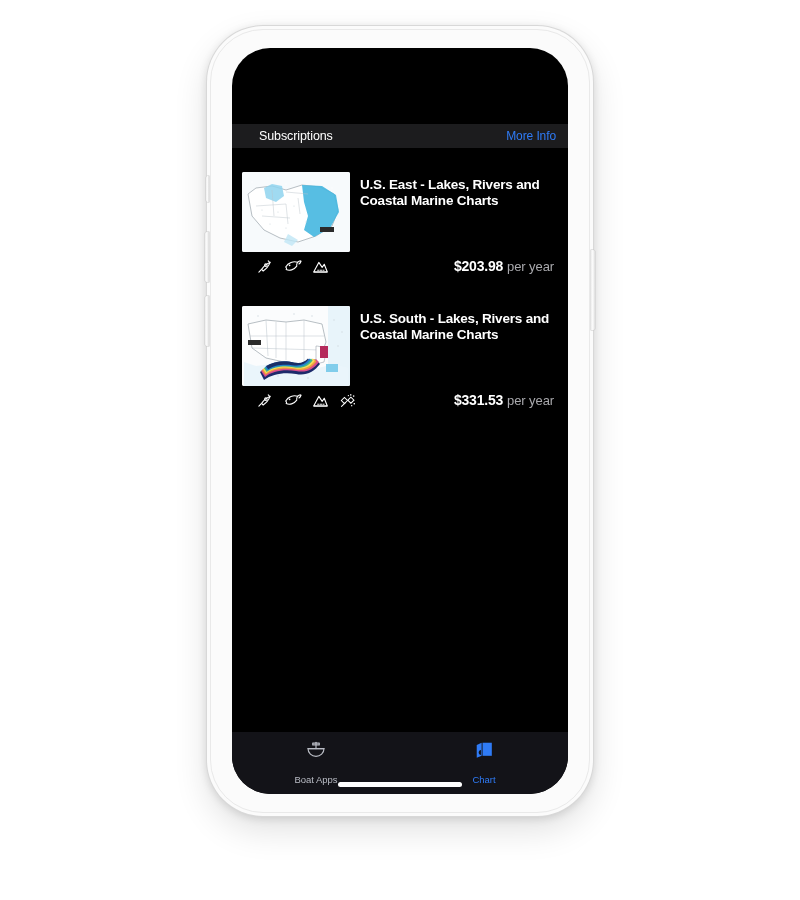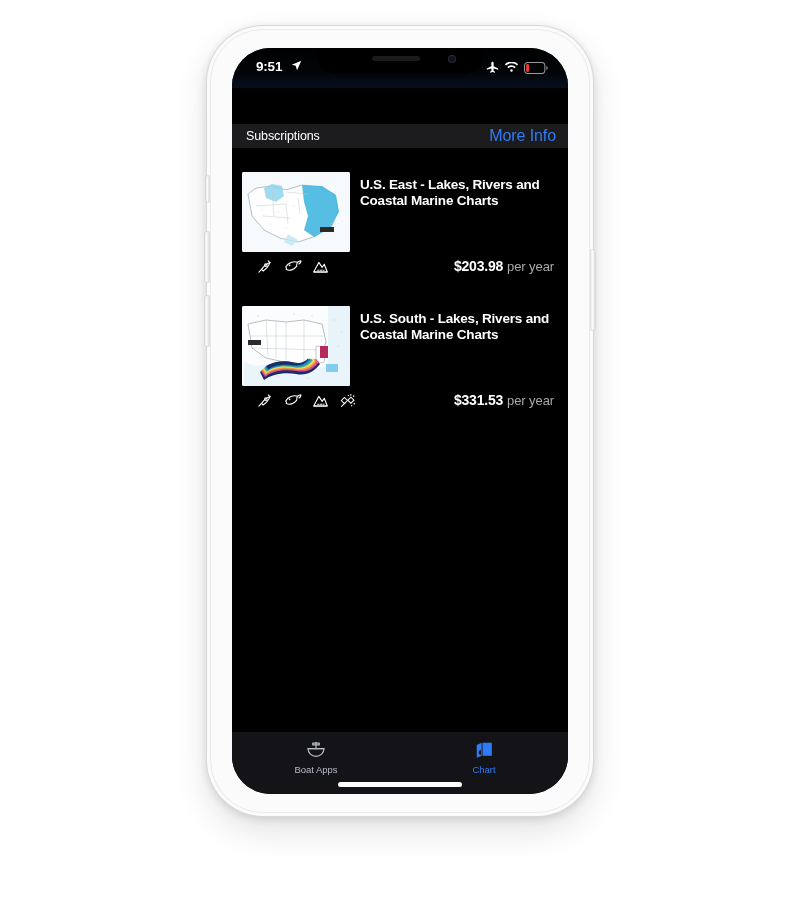--- a/index.html
+++ b/index.html
@@ -129,25 +129,25 @@
     display:flex; align-items:center;
     color:#2f7bf6; font-size:14.5px; letter-spacing:-0.1px; cursor:pointer;
   }
 
   
   #subscriptions-header {
     position:absolute; left:0; top:76px; width:100%; height:24px;
     z-index:4;
     background:#1c1c1e;
     display:flex; align-items:center; justify-content:space-between;
-    padding:0 12px 0 14px;
+    padding:0 12px 0 27px;
     text-align:right;
   }
   #subscriptions-title { color:#fff; font-size:12.5px; letter-spacing:-0.1px; }
-  #more-info-link { color:#2f7bf6; font-size:16px; letter-spacing:-0.1px; cursor:pointer; }
+  #more-info-link { color:#2f7bf6; font-size:12px; letter-spacing:-0.1px; cursor:pointer; }
 
   
   #chart-list { position:absolute; left:0; top:100px; width:100%; z-index:3; }
   .chart-card {
     position:relative;
     background:#000;
     padding:24px 10px 0 10px;
     margin-bottom:2px;
     cursor:pointer;
   }
@@ -176,21 +176,21 @@
   
   #tab-bar {
     position:absolute; left:0; bottom:0; width:100%; height:62px;
     z-index:6;
     background:#131318;
     display:flex; align-items:flex-start;
     padding-top:7px;
   }
   .tab-item {
     flex:1;
-    display:flex; flex-direction:column; align-items:center; gap:3px;
+    display:flex; flex-direction:column; align-items:center; gap:13px;
     cursor:pointer;
   }
   .tab-icon { height:22px; display:flex; align-items:center; justify-content:center; }
   .tab-label { font-size:9.5px; letter-spacing:-0.05px; }
   .tab-item.inactive .tab-label { color:#b9bcc4; }
   .tab-item.active   .tab-label { color:#2f7bf6; }
   #home-indicator {
     position:absolute; left:50%; bottom:7px; transform:translateX(-50%);
     width:124px; height:5px; border-radius:3px; background:#fff;
     z-index:7;
@@ -204,45 +204,20 @@
   <div class="side-btn" id="silent-switch"></div>
   <div class="side-btn" id="volume-up"></div>
   <div class="side-btn" id="volume-down"></div>
   <div class="side-btn" id="power-button"></div>
 
   <div id="screen">
 
     <div id="app-background-fallback"></div>
     <div id="app-background"></div>
 
-    <div id="status-bar">
-      <div id="status-time">9:51</div>
-      <svg id="location-arrow-icon" viewBox="0 0 12 12">
-        <path d="M11.2 0.8 L0.9 5.2 L5.1 6.3 L6.6 11.2 Z" fill="#fff"></path>
-      </svg>
-      <div id="status-right">
-        <svg width="13" height="13" viewBox="0 0 16 16">
-          <path d="M15 9.2 L9.4 6.6 V2.6 c0-.9-.6-1.7-1.4-1.7S6.6 1.7 6.6 2.6 v4 L1 9.2 v1.5 l5.6-1.6 v3.1 l-1.8 1.1 v1.1 l3.2-.8 3.2.8 v-1.1 l-1.8-1.1 V9.1 l5.6 1.6 z" fill="#fff"></path>
-        </svg>
-        <svg width="15" height="11" viewBox="0 0 16 12">
-          <path d="M8 10.6 a1.35 1.35 0 1 0 0-2.7 a1.35 1.35 0 0 0 0 2.7 z" fill="#fff"></path>
-          <path d="M8 5.5 c1.3 0 2.5.5 3.4 1.3 l1.2-1.3 A6.8 6.8 0 0 0 8 3.6 a6.8 6.8 0 0 0-4.6 1.9 l1.2 1.3 A5 5 0 0 1 8 5.5 z" fill="#fff"></path>
-          <path d="M8 1.4 c2.3 0 4.4.9 6 2.3 l1.2-1.3 A10.7 10.7 0 0 0 8-0.5 a10.7 10.7 0 0 0-7.2 2.9 L2 3.7 a8.9 8.9 0 0 1 6-2.3 z" fill="#fff"></path>
-        </svg>
-        <svg width="24" height="12" viewBox="0 0 26 13">
-          <rect x="0.6" y="0.6" width="22" height="11.8" rx="3.4" fill="none" stroke="#9a9aa0" stroke-width="1.1"></rect>
-          <rect x="2.3" y="2.3" width="3.2" height="8.4" rx="1.4" fill="#f03b2e"></rect>
-          <path d="M24.2 4.3 v4.4 a2.3 2.3 0 0 0 0-4.4 z" fill="#8a8a90"></path>
-        </svg>
-      </div>
-      <div id="notch">
-        <div id="notch-speaker"></div>
-        <div id="notch-camera"></div>
-      </div>
-    </div>
 
 
     <div id="subscriptions-header">
       <span id="subscriptions-title">Subscriptions</span>
       <span id="more-info-link">More Info</span>
     </div>
 
     <div id="chart-list">
 
       <div class="chart-card">

